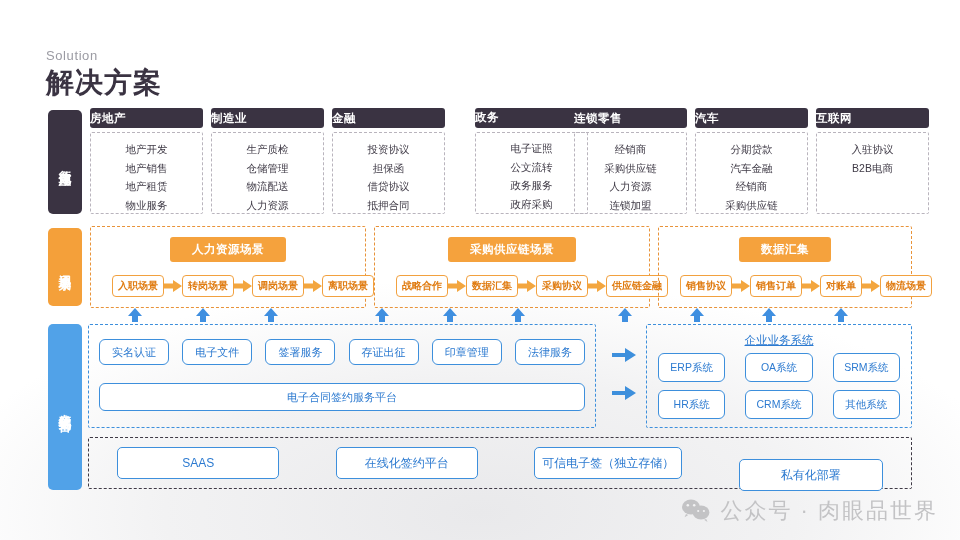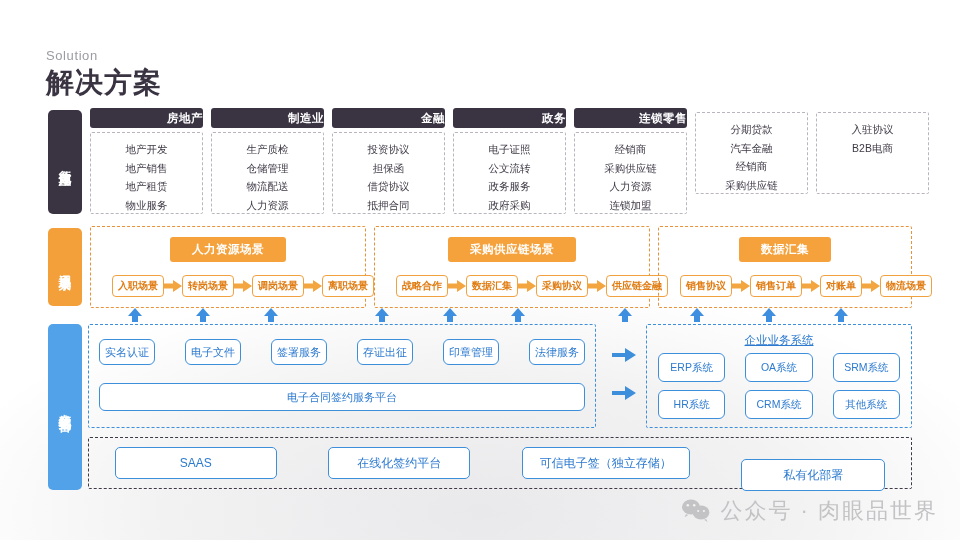--- a/index.html
+++ b/index.html
@@ -38,21 +38,21 @@
     padding:0;
   }
   .side-dark{background:#3a3342;}
   .side-orange{background:#f4a03a;}
   .side-blue{background:#51a2e8;}
 
   
   .ind-col{position:absolute;top:108px;}
   .ind-head{
     background:#3a3342;color:#fff;border-radius:3px;
-    height:20px;line-height:20px;text-align:right;
+    height:20px;line-height:20px;text-align:left;
     font-size:11.5px;font-weight:bold;letter-spacing:.5px;
   }
   .ind-body{
     margin-top:4px;height:82px;
     border:1px dashed #b9b4bd;border-radius:2px;
     display:flex;flex-direction:column;align-items:center;justify-content:flex-start;
     padding-top:7px;box-sizing:border-box;
   }
   .ind-item{font-size:10.5px;color:#3f3a46;line-height:18.5px;}
 
@@ -80,21 +80,21 @@
 
   
   .sign-box{
     position:absolute;left:88px;top:324px;width:508px;height:104px;
     border:1px dashed #3d8fdc;border-radius:2px;box-sizing:border-box;
   }
   .sign-chips{position:absolute;left:10px;right:10px;top:14px;display:flex;justify-content:space-between;}
   .sign-chip{
     border:1px solid #3d8fdc;border-radius:6px;background:#fff;
     color:#2c7ad0;font-size:11px;
-    height:26px;line-height:24px;text-align:center;width:56px;
+    height:26px;line-height:24px;text-align:center;width:70px;
     box-sizing:border-box;white-space:nowrap;
   }
   .sign-platform{
     position:absolute;left:10px;right:10px;top:58px;height:28px;
     border:1px solid #3d8fdc;border-radius:6px;background:#fff;
     color:#2c7ad0;font-size:11px;line-height:26px;text-align:center;
     box-sizing:border-box;
   }
 
   
@@ -172,47 +172,49 @@
       </div>
       <div class="ind-col" style="left: 332px; width: 113px;">
         <div class="ind-head">金融</div>
         <div class="ind-body">
           <div class="ind-item">投资协议</div>
           <div class="ind-item">担保函</div>
           <div class="ind-item">借贷协议</div>
           <div class="ind-item">抵押合同</div>
         </div>
       </div>
-      <div class="ind-col" style="left: 453px; width: 113px;">
+      <div class="ind-col" style="left: 475px; width: 113px; font-family: Liberation Mono, monospace;">
         <div class="ind-head">政务</div>
         <div class="ind-body">
           <div class="ind-item">电子证照</div>
           <div class="ind-item">公文流转</div>
           <div class="ind-item">政务服务</div>
           <div class="ind-item">政府采购</div>
         </div>
       </div>
       <div class="ind-col" style="left: 574px; width: 113px;">
         <div class="ind-head">连锁零售</div>
         <div class="ind-body">
           <div class="ind-item">经销商</div>
           <div class="ind-item">采购供应链</div>
           <div class="ind-item">人力资源</div>
           <div class="ind-item">连锁加盟</div>
         </div>
       </div>
       <div class="ind-col" style="left: 695px; width: 113px;">
+        <div class="ind-head">汽车</div>
         <div class="ind-body">
           <div class="ind-item">分期贷款</div>
           <div class="ind-item">汽车金融</div>
           <div class="ind-item">经销商</div>
           <div class="ind-item">采购供应链</div>
         </div>
       </div>
       <div class="ind-col" style="left: 816px; width: 113px;">
+        <div class="ind-head">互联网</div>
         <div class="ind-body">
           <div class="ind-item">入驻协议</div>
           <div class="ind-item">B2B电商</div>
         </div>
       </div>
     </div>
 
   <div class="sidelabel side-orange" style="left:48px;top:228px;height:78px;">通用场景</div>
   <div id="scenario-groups">
       <div class="sc-group" style="left: 90px; width: 276px;">
@@ -354,21 +356,21 @@
         <div class="ent-chip">SRM系统</div>
         <div class="ent-chip">HR系统</div>
         <div class="ent-chip">CRM系统</div>
         <div class="ent-chip">其他系统</div>
       </div>
   </div>
 
   <div class="dep-box" id="dep-box">
       <div class="dep-chip" style="width: 162px;">SAAS</div>
       <div class="dep-chip" style="width: 142px;">在线化签约平台</div>
-      <div class="dep-chip" style="width: 168px;">可信电子签（独立存储）</div>
+      <div class="dep-chip" style="width: 148px;">可信电子签（独立存储）</div>
       <div class="dep-chip" style="width: 144px; margin-top: 23px;">私有化部署</div>
     </div>
 
   <div class="wm">
     <span>
       <svg width="30" height="26" viewBox="0 0 30 26">
         <ellipse cx="10" cy="9" rx="9" ry="7.6" fill="#c3c3c5"></ellipse>
         <path d="M5 16l-1.4 3.3L7.2 17z" fill="#c3c3c5"></path>
         <circle cx="6.8" cy="7.2" r="1.25" fill="#f2f2f3"></circle>
         <circle cx="13.2" cy="7.2" r="1.25" fill="#f2f2f3"></circle>

